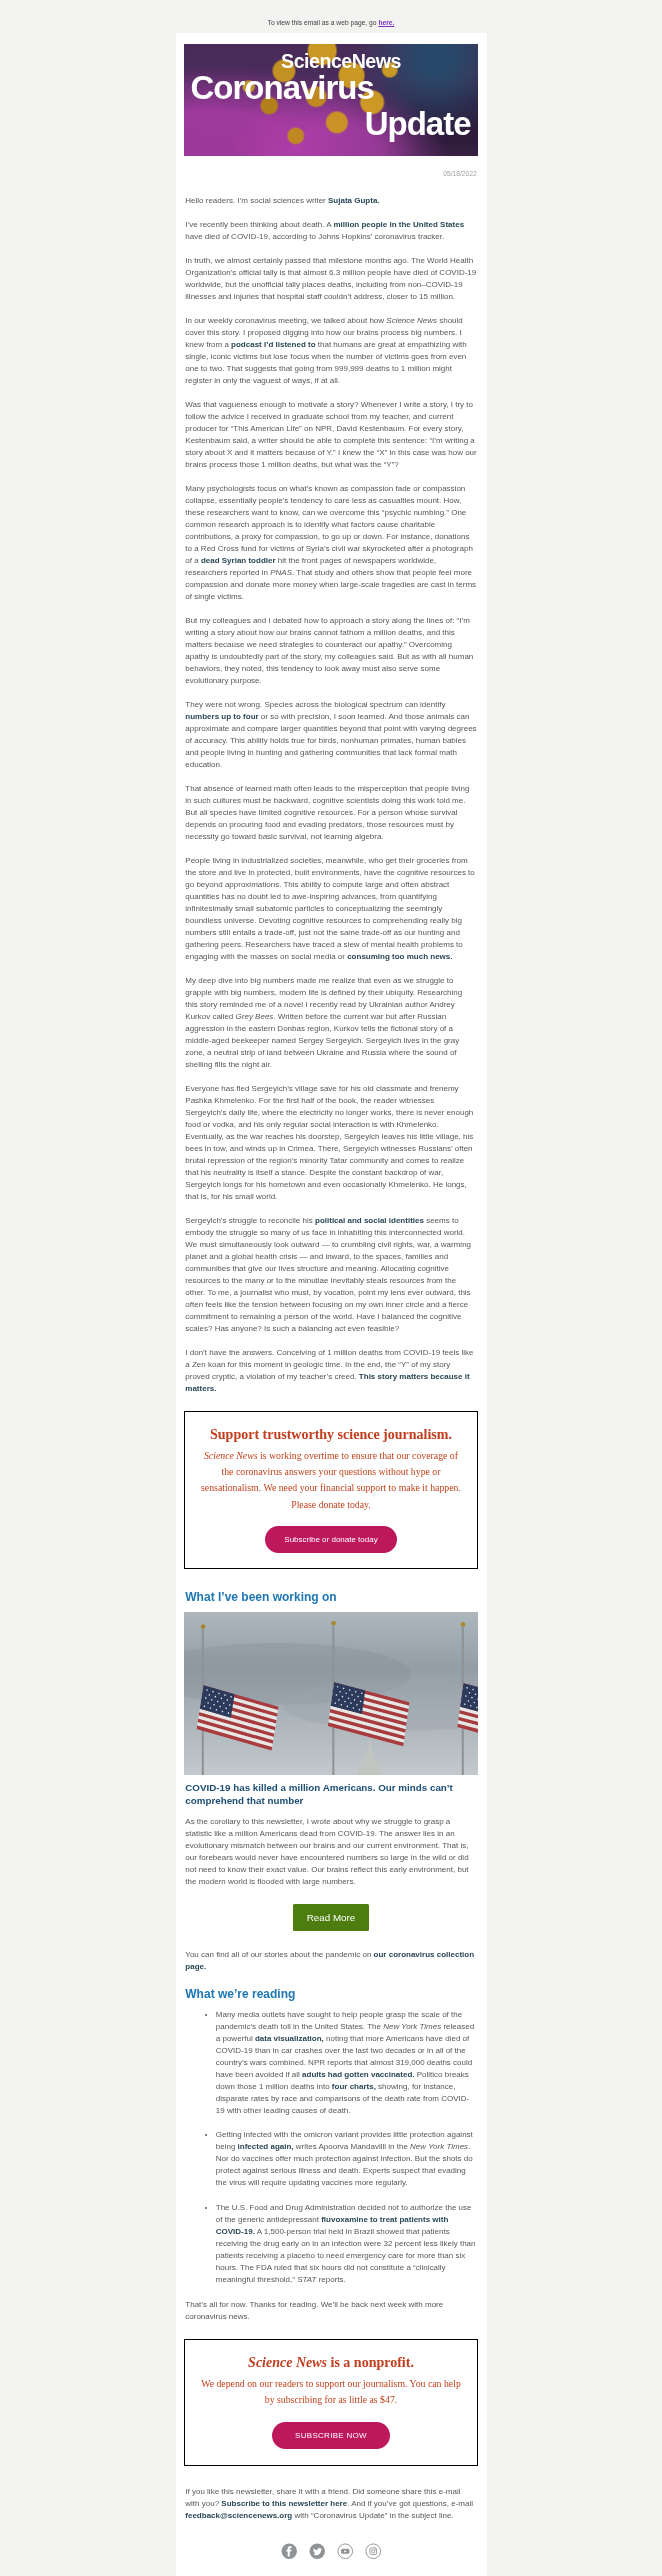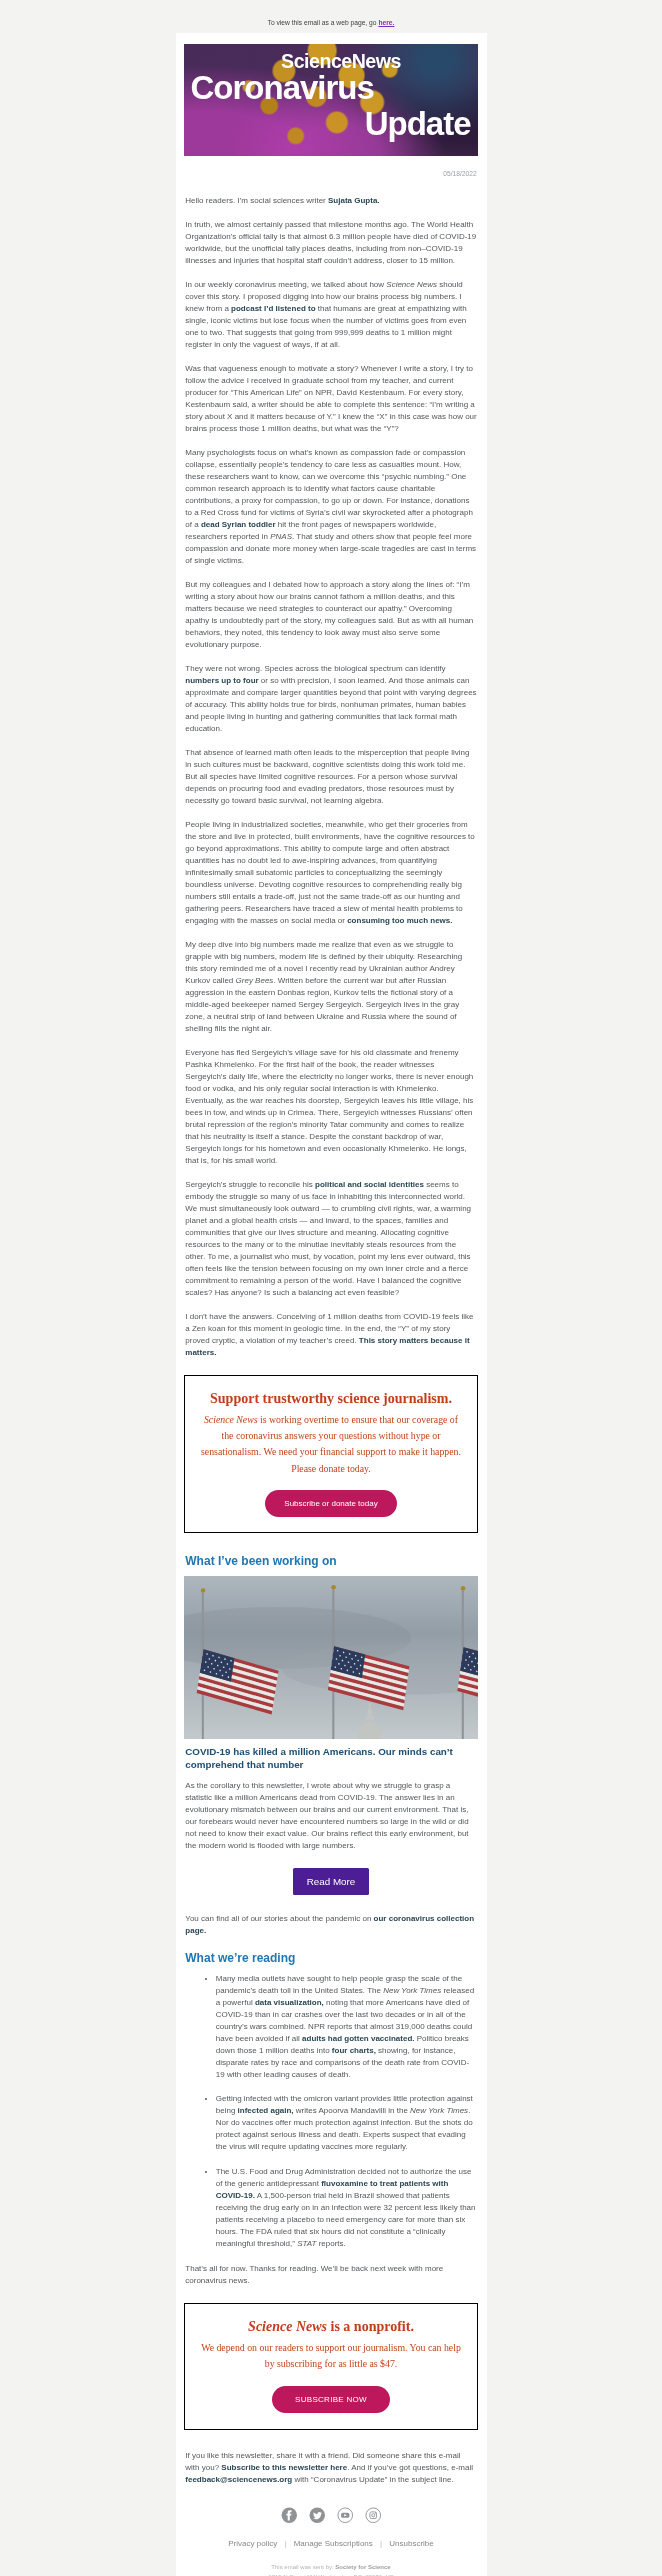--- a/index.html
+++ b/index.html
@@ -59,21 +59,21 @@
     border-radius:20.6px; font-family:"Liberation Sans", sans-serif; font-size:8px;
     padding:8.8px 19.6px; cursor:pointer; }
   .pill-btn.caps { letter-spacing:0.3px; padding:9.3px 23px; }
 
   
   .section-heading { color:#1d77b4; font-size:12px; font-weight:bold; margin:13.4px 1px 8.2px; }
   .photo-wrap { margin:2.1px 0 7.2px; line-height:0; }
   .article-title { color:#1d4e74; font-size:9.8px; font-weight:bold; line-height:1.3;
     margin:4.1px 1px 8.2px; }
   .btn-row { text-align:center; margin:16.5px 0 18.5px; }
-  .rect-btn { display:inline-block; background:#4c1d95; color:#fff; border:none;
+  .rect-btn { display:inline-block; background:#4d7c0f; color:#fff; border:none;
     border-radius:1.5px; font-size:9.8px; padding:7.7px 13.4px; cursor:pointer;
     font-family:"Liberation Sans", sans-serif; }
   ul.reading { margin:0 1px 13.4px 11.3px; padding-left:7.2px; }
   ul.reading li { font-size:8px; line-height:12px; color:#54585b; margin-bottom:12.4px;margin-left:13px; }
 
   
   .social-row { text-align:center; margin:20.6px 0 15.5px; }
   .social-ico { display:inline-block; width:16.5px; height:16.5px; margin:0 4.6px;
     vertical-align:middle; cursor:pointer; }
   .footer-links { text-align:center; font-size:8px; color:#85898c; margin-bottom:15px; }
@@ -96,20 +96,21 @@
       <div class="banner-logo">ScienceNews</div>
       <div class="banner-title1">Coronavirus</div>
       <div class="banner-title2">Update</div>
     </div>
   </div>
 
   <div class="date-row">05/18/2022</div>
 
   <div class="article">
     <p><span class="seg-p">Hello readers. I’m social sciences writer </span><span class="seg-b">Sujata Gupta.</span></p>
+    <p><span class="seg-p">I’ve recently been thinking about death. A </span><span class="seg-b">million people in the United States</span><span class="seg-p"> have died of COVID-19, according to Johns Hopkins’ coronavirus tracker.</span></p>
     <p><span class="seg-p">In truth, we almost certainly passed that milestone months ago. The World Health Organization’s official tally is that almost 6.3 million people have died of COVID-19 worldwide, but the unofficial tally places deaths, including from non–COVID-19 illnesses and injuries that hospital staff couldn’t address, closer to 15 million.</span></p>
     <p><span class="seg-p">In our weekly coronavirus meeting, we talked about how </span><span class="seg-i">Science News</span><span class="seg-p"> should cover this story. I proposed digging into how our brains process big numbers. I knew from a </span><span class="seg-b">podcast I’d listened to</span><span class="seg-p"> that humans are great at empathizing with single, iconic victims but lose focus when the number of victims goes from even one to two. That suggests that going from 999,999 deaths to 1 million might register in only the vaguest of ways, if at all.</span></p>
     <p><span class="seg-p">Was that vagueness enough to motivate a story? Whenever I write a story, I try to follow the advice I received in graduate school from my teacher, and current producer for “This American Life” on NPR, David Kestenbaum. For every story, Kestenbaum said, a writer should be able to complete this sentence: “I’m writing a story about X and it matters because of Y.” I knew the “X” in this case was how our brains process those 1 million deaths, but what was the “Y”?</span></p>
     <p><span class="seg-p">Many psychologists focus on what’s known as compassion fade or compassion collapse, essentially people’s tendency to care less as casualties mount. How, these researchers want to know, can we overcome this “psychic numbing.” One common research approach is to identify what factors cause charitable contributions, a proxy for compassion, to go up or down. For instance, donations to a Red Cross fund for victims of Syria’s civil war skyrocketed after a photograph of a </span><span class="seg-b">dead Syrian toddler</span><span class="seg-p"> hit the front pages of newspapers worldwide, researchers reported in </span><span class="seg-i">PNAS</span><span class="seg-p">. That study and others show that people feel more compassion and donate more money when large-scale tragedies are cast in terms of single victims.</span></p>
     <p><span class="seg-p">But my colleagues and I debated how to approach a story along the lines of: “I’m writing a story about how our brains cannot fathom a million deaths, and this matters because we need strategies to counteract our apathy.” Overcoming apathy is undoubtedly part of the story, my colleagues said. But as with all human behaviors, they noted, this tendency to look away must also serve some evolutionary purpose.</span></p>
     <p><span class="seg-p">They were not wrong. Species across the biological spectrum can identify </span><span class="seg-b">numbers up to four</span><span class="seg-p"> or so with precision, I soon learned. And those animals can approximate and compare larger quantities beyond that point with varying degrees of accuracy. This ability holds true for birds, nonhuman primates, human babies and people living in hunting and gathering communities that lack formal math education.</span></p>
     <p><span class="seg-p">That absence of learned math often leads to the misperception that people living in such cultures must be backward, cognitive scientists doing this work told me. But all species have limited cognitive resources. For a person whose survival depends on procuring food and evading predators, those resources must by necessity go toward basic survival, not learning algebra.</span></p>
     <p><span class="seg-p">People living in industrialized societies, meanwhile, who get their groceries from the store and live in protected, built environments, have the cognitive resources to go beyond approximations. This ability to compute large and often abstract quantities has no doubt led to awe-inspiring advances, from quantifying infinitesimally small subatomic particles to conceptualizing the seemingly boundless universe. Devoting cognitive resources to comprehending really big numbers still entails a trade-off, just not the same trade-off as our hunting and gathering peers. Researchers have traced a slew of mental health problems to engaging with the masses on social media or </span><span class="seg-b">consuming too much news.</span></p>
     <p><span class="seg-p">My deep dive into big numbers made me realize that even as we struggle to grapple with big numbers, modern life is defined by their ubiquity. Researching this story reminded me of a novel I recently read by Ukrainian author Andrey Kurkov called </span><span class="seg-i">Grey Bees</span><span class="seg-p">. Written before the current war but after Russian aggression in the eastern Donbas region, Kurkov tells the fictional story of a middle-aged beekeeper named Sergey Sergeyich. Sergeyich lives in the gray zone, a neutral strip of land between Ukraine and Russia where the sound of shelling fills the night air.</span></p>
     <p><span class="seg-p">Everyone has fled Sergeyich’s village save for his old classmate and frenemy Pashka Khmelenko. For the first half of the book, the reader witnesses Sergeyich’s daily life, where the electricity no longer works, there is never enough food or vodka, and his only regular social interaction is with Khmelenko. Eventually, as the war reaches his doorstep, Sergeyich leaves his little village, his bees in tow, and winds up in Crimea. There, Sergeyich witnesses Russians’ often brutal repression of the region’s minority Tatar community and comes to realize that his neutrality is itself a stance. Despite the constant backdrop of war, Sergeyich longs for his hometown and even occasionally Khmelenko. He longs, that is, for his small world.</span></p>

